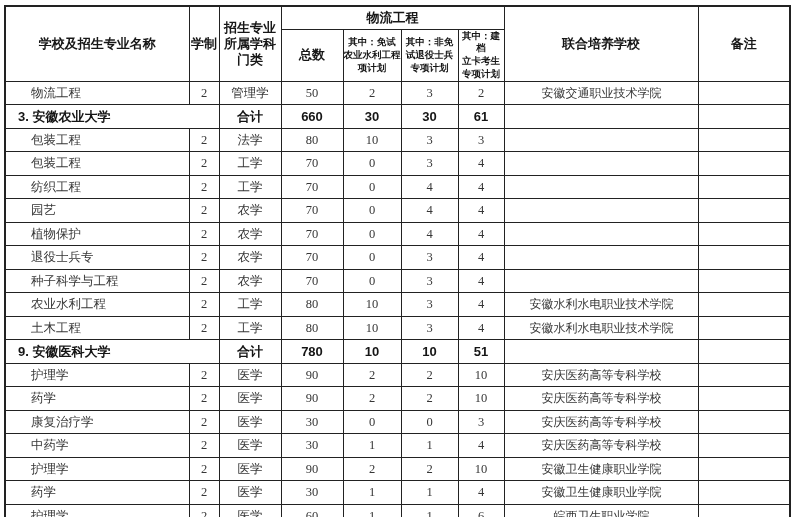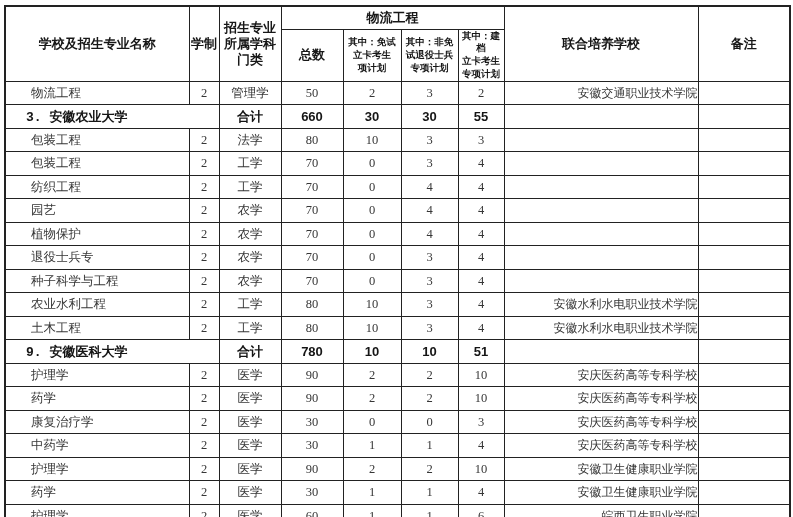--- a/index.html
+++ b/index.html
@@ -41,28 +41,28 @@
   }
   tbody td {
     height: 22.5px;
     font-family: "Liberation Serif", "DejaVu Serif", serif;
     font-size: 12.5px;
     color: #363636;
     text-align: center;
     white-space: nowrap;
   }
   td.c-name { text-align: left; padding-left: 25px; margin-top: 44px; }
-  td.c-joint { text-align: right; padding-left: 1px; font-size: 12px; }
+  td.c-joint { text-align: center; padding-left: 1px; font-size: 12px; }
   tr.school-row td {
     font-family: "Liberation Sans", sans-serif;
     font-weight: bold;
     font-size: 13px;
     color: #151515;
   }
-  tr.school-row td.c-name { padding-left: 20px; font-family: Liberation Mono, monospace; }
+  tr.school-row td.c-name { padding-left: 12px; }
 </style>
 </head>
 <body>
 
 <div class="page">
   <table class="plan">
     <colgroup>
       <col style="width:184px">
       <col style="width:30px">
       <col style="width:62px">
@@ -80,21 +80,21 @@
         <th rowspan="2">招生专业
 所属学科
 门类</th>
         <th colspan="4">物流工程</th>
         <th rowspan="2">联合培养学校</th>
         <th rowspan="2">备注</th>
       </tr>
       <tr class="h-sub">
         <th>总数</th>
         <th class="small">其中：免试
-立卡考生
+农业水利工程
 项计划</th>
         <th class="small">其中：非免
 试退役士兵
 专项计划</th>
         <th class="small">其中：建档
 立卡考生
 专项计划</th>
       </tr>
     </thead>
     <tbody>
@@ -108,21 +108,21 @@
           <td>2</td>
           <td class="c-joint">安徽交通职业技术学院</td>
           <td class="c-remark"></td>
         </tr>
         <tr class="school-row">
           <td class="c-name" colspan="2">3. 安徽农业大学</td>
           <td>合计</td>
           <td>660</td>
           <td>30</td>
           <td>30</td>
-          <td>55</td>
+          <td>61</td>
           <td class="c-joint"></td>
           <td class="c-remark"></td>
         </tr>
         <tr>
           <td class="c-name">包装工程</td>
           <td>2</td>
           <td>法学</td>
           <td>80</td>
           <td>10</td>
           <td>3</td>

